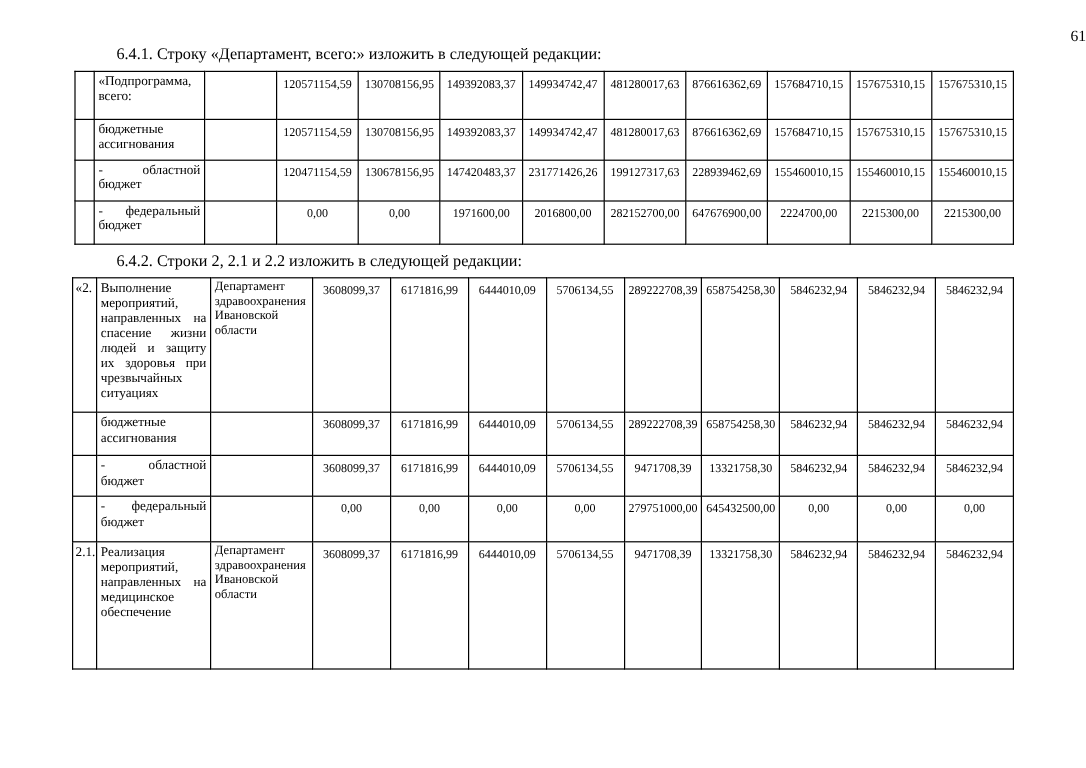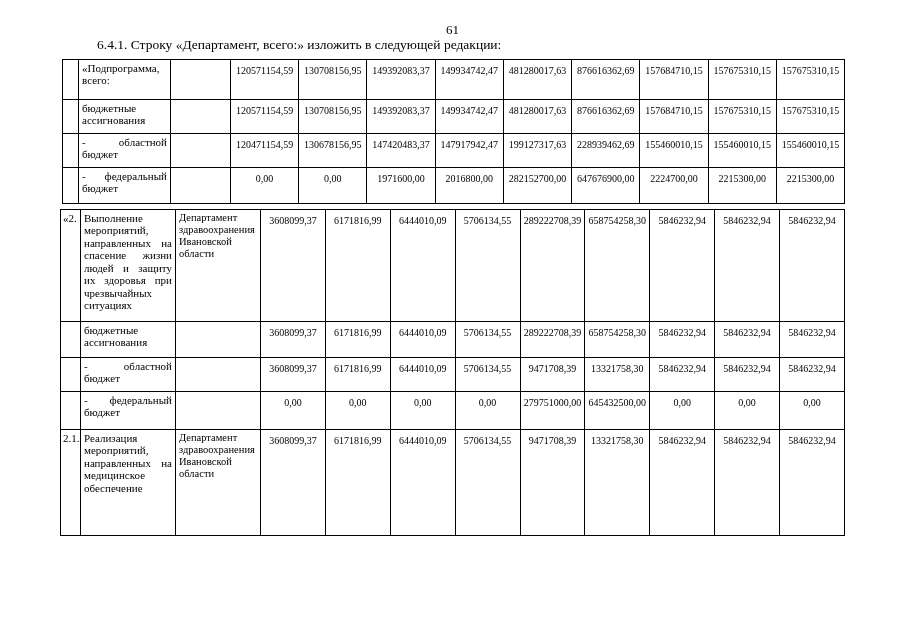--- a/index.html
+++ b/index.html
@@ -3,21 +3,21 @@
 <meta charset="utf-8">
 <style>
   html,body{margin:0;padding:0;background:#ffffff;}
   body{
     width:905px;height:640px;overflow:hidden;
     font-family:"Liberation Serif","DejaVu Serif",serif;
     color:#000;
   }
   .page{position:relative;width:905px;height:640px;background:#fff;}
   .page-number{
-    padding-top:22px;text-align:center;font-size:13px;line-height:15px;
+    padding-top:22px;text-align:right;font-size:13px;line-height:15px;
   }
   .para{
     margin:0 0 0 97px;font-size:13.5px;line-height:16.5px;
   }
   .para.first{margin-top:12px;}
   .para.mid{margin-top:6px;margin-bottom:4px;}
   table.tbl{
     border-collapse:collapse;table-layout:fixed;
     margin-top:5px;
   }
@@ -91,21 +91,21 @@
           <td class="c-val">157675310,15</td>
           <td class="c-val">157675310,15</td>
         </tr>
         <tr>
           <td class="c-num"></td>
           <td class="c-label">- областной бюджет</td>
           <td class="c-dept"></td>
           <td class="c-val">120471154,59</td>
           <td class="c-val">130678156,95</td>
           <td class="c-val">147420483,37</td>
-          <td class="c-val">147917942,47</td>
+          <td class="c-val">231771426,26</td>
           <td class="c-val">199127317,63</td>
           <td class="c-val">228939462,69</td>
           <td class="c-val">155460010,15</td>
           <td class="c-val">155460010,15</td>
           <td class="c-val">155460010,15</td>
         </tr>
         <tr>
           <td class="c-num"></td>
           <td class="c-label">- федеральный бюджет</td>
           <td class="c-dept"></td>
@@ -115,20 +115,21 @@
           <td class="c-val">2016800,00</td>
           <td class="c-val">282152700,00</td>
           <td class="c-val">647676900,00</td>
           <td class="c-val">2224700,00</td>
           <td class="c-val">2215300,00</td>
           <td class="c-val">2215300,00</td>
         </tr>
       </tbody>
   </table>
 
+  <p class="para mid">6.4.2. Строки 2, 2.1 и 2.2 изложить в следующей редакции:</p>
 
   <table id="table2" class="tbl tbl2">
     <colgroup>
       <col style="width:20px">
       <col style="width:95px">
       <col style="width:85px">
       <col span="9">
     </colgroup>
     <tbody>
         <tr>

